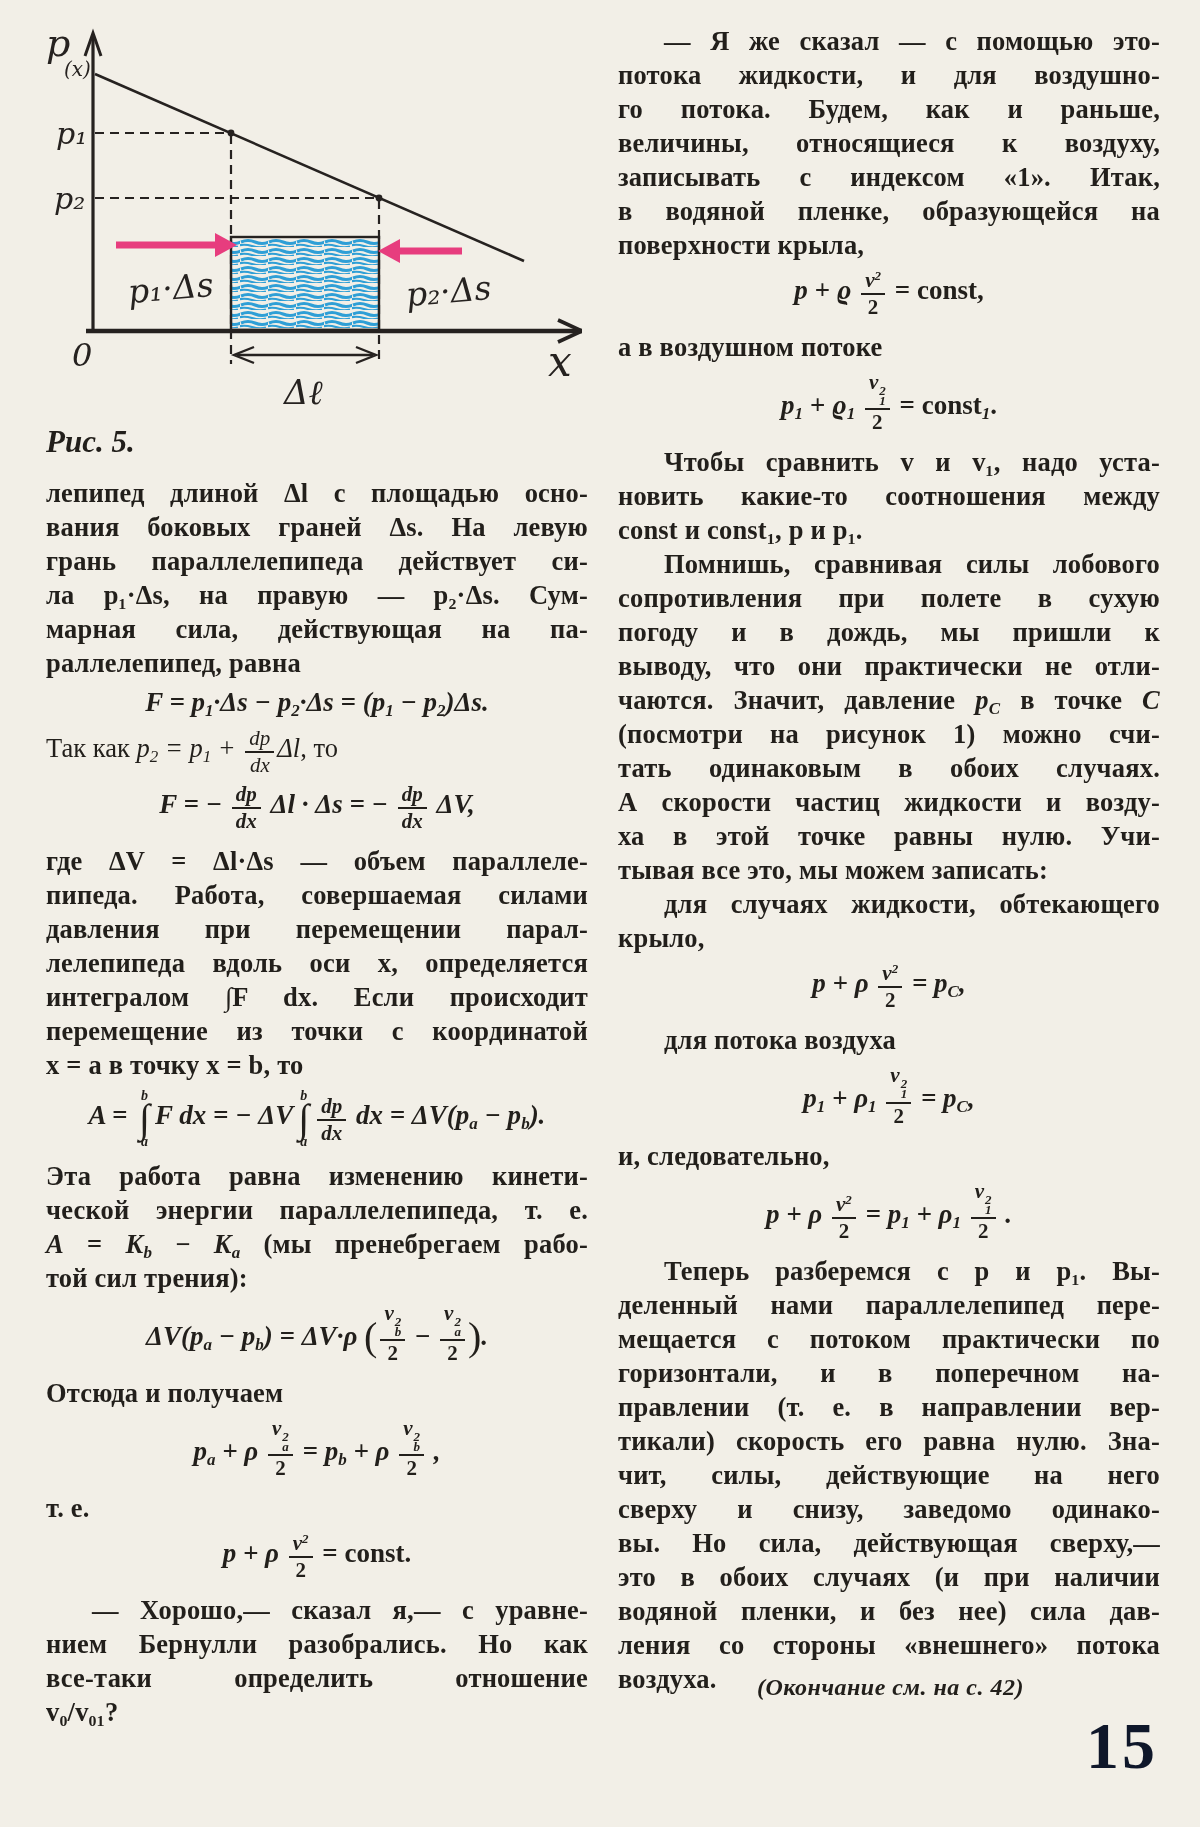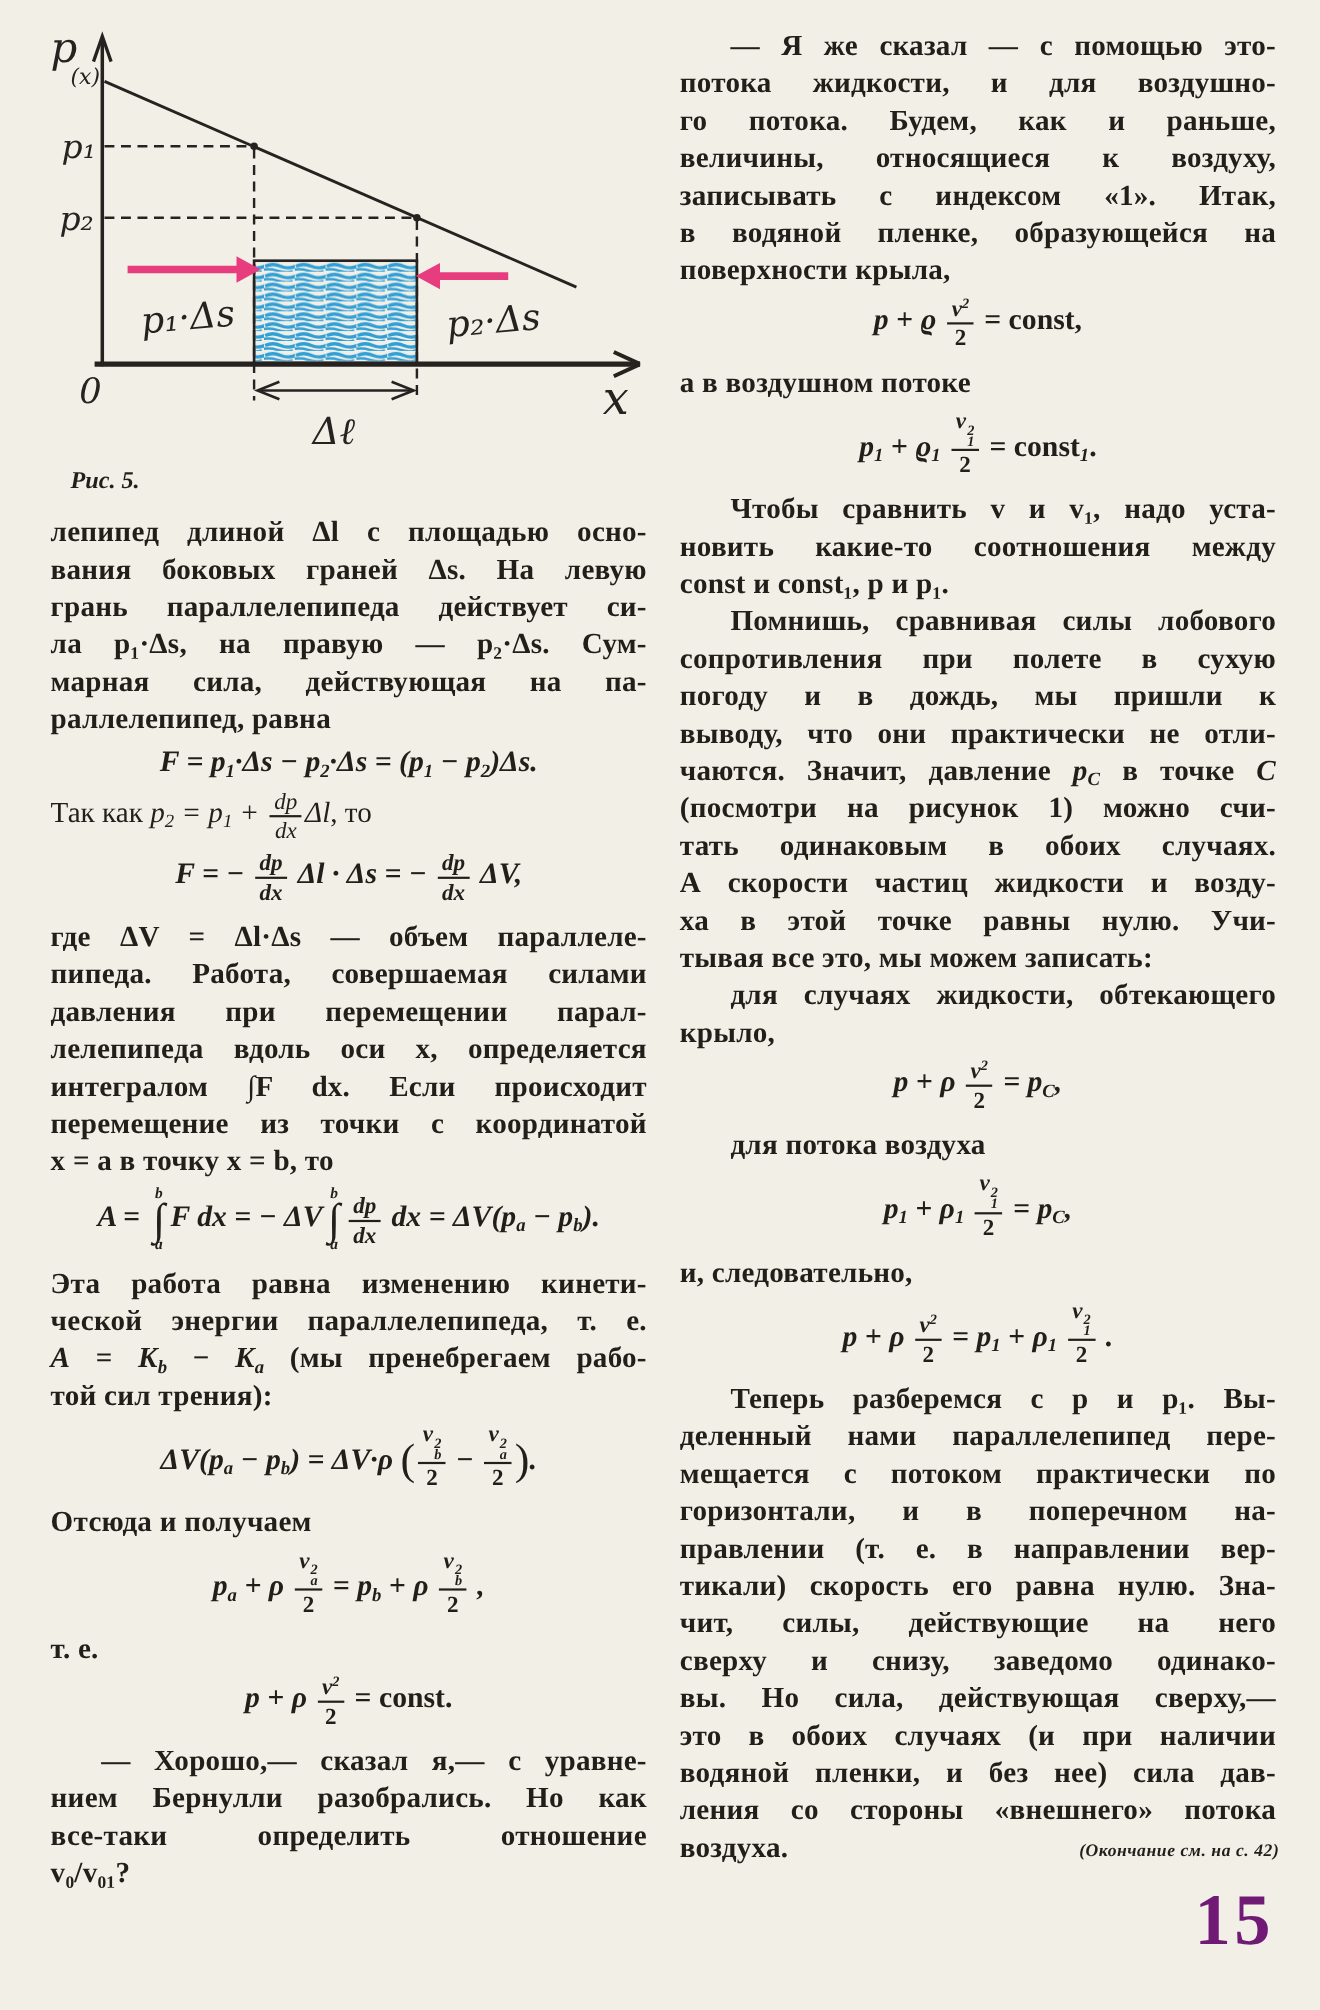--- a/index.html
+++ b/index.html
@@ -10,21 +10,21 @@
   }
   .page{position:absolute;inset:0}
   
   .figure{position:absolute;left:16px;top:4px}
   .fig-ink{stroke:#262220}
   text.hw{font-family:"DejaVu Serif",serif;font-style:italic;fill:#262220}
   
   .col{position:absolute;width:542px}
   .col-left{left:46px;top:424px}
   .col-right{left:618px;top:24px}
-  .fig-caption{font-style:italic;font-weight:700;font-size:22px;margin:0 0 16px 18px}
+  .fig-caption{font-style:italic;font-weight:700;font-size:31px;margin:0 0 16px 0}
   .para{font-weight:700;font-size:26.5px;line-height:34px}
   .line{text-align:justify;text-align-last:justify;letter-spacing:.2px}
   .line.last{text-align-last:left}
   .para.ind .line:first-child{text-indent:46px}
   
   .formula{text-align:center;font-size:27px;font-weight:700;font-style:italic;
            margin:8px 0 12px;line-height:1.05}
   .fline{font-size:26.5px;font-weight:400;font-style:italic;margin:5px 0;line-height:1.05}
   .rm{font-style:normal}
   .it{font-style:italic}
@@ -35,24 +35,24 @@
   .frac .den{display:block;font-size:21px;padding-top:2px}
   .frac sub,.frac sup{font-size:13px}
   .ss{display:inline-flex;flex-direction:column;vertical-align:-6px;line-height:.78;margin-left:1px}
   .ss .sse{font-size:13px;display:block;text-align:left}
   .intg{display:inline-flex;flex-direction:column;align-items:center;vertical-align:middle;
         line-height:.8;margin:0 5px}
   .ilim{font-size:14px;font-style:italic}
   .isign{font-size:40px;font-style:normal;font-weight:400;line-height:.85}
   .bigp{font-size:40px;font-style:normal;font-weight:400;vertical-align:-5px}
   
-  .footer{position:absolute;left:618px;top:1674px;width:545px;text-align:right;
-          font-style:italic;font-weight:700;font-size:16px;letter-spacing:.5px}
+  .footer{position:absolute;left:618px;top:1674px;width:545px;text-align:center;
+          font-style:italic;font-weight:700;font-size:24px;letter-spacing:.5px}
   .pagenum{position:absolute;left:1086px;top:1708px;font-size:66px;font-weight:700;
-           letter-spacing:3px;color:#701a75}
+           letter-spacing:3px;color:#0f172a}
 </style>
 </head>
 <body>
 
 <div class="page">
 
   <svg class="figure" width="566" height="415" viewBox="0 0 566 415">
     <defs>
       <pattern id="hatch" width="28" height="9" patternUnits="userSpaceOnUse">
         <path d="M1 4 Q8 1 15 4 T29 4" fill="none" stroke="#2f9fd6" stroke-width="3"></path>

